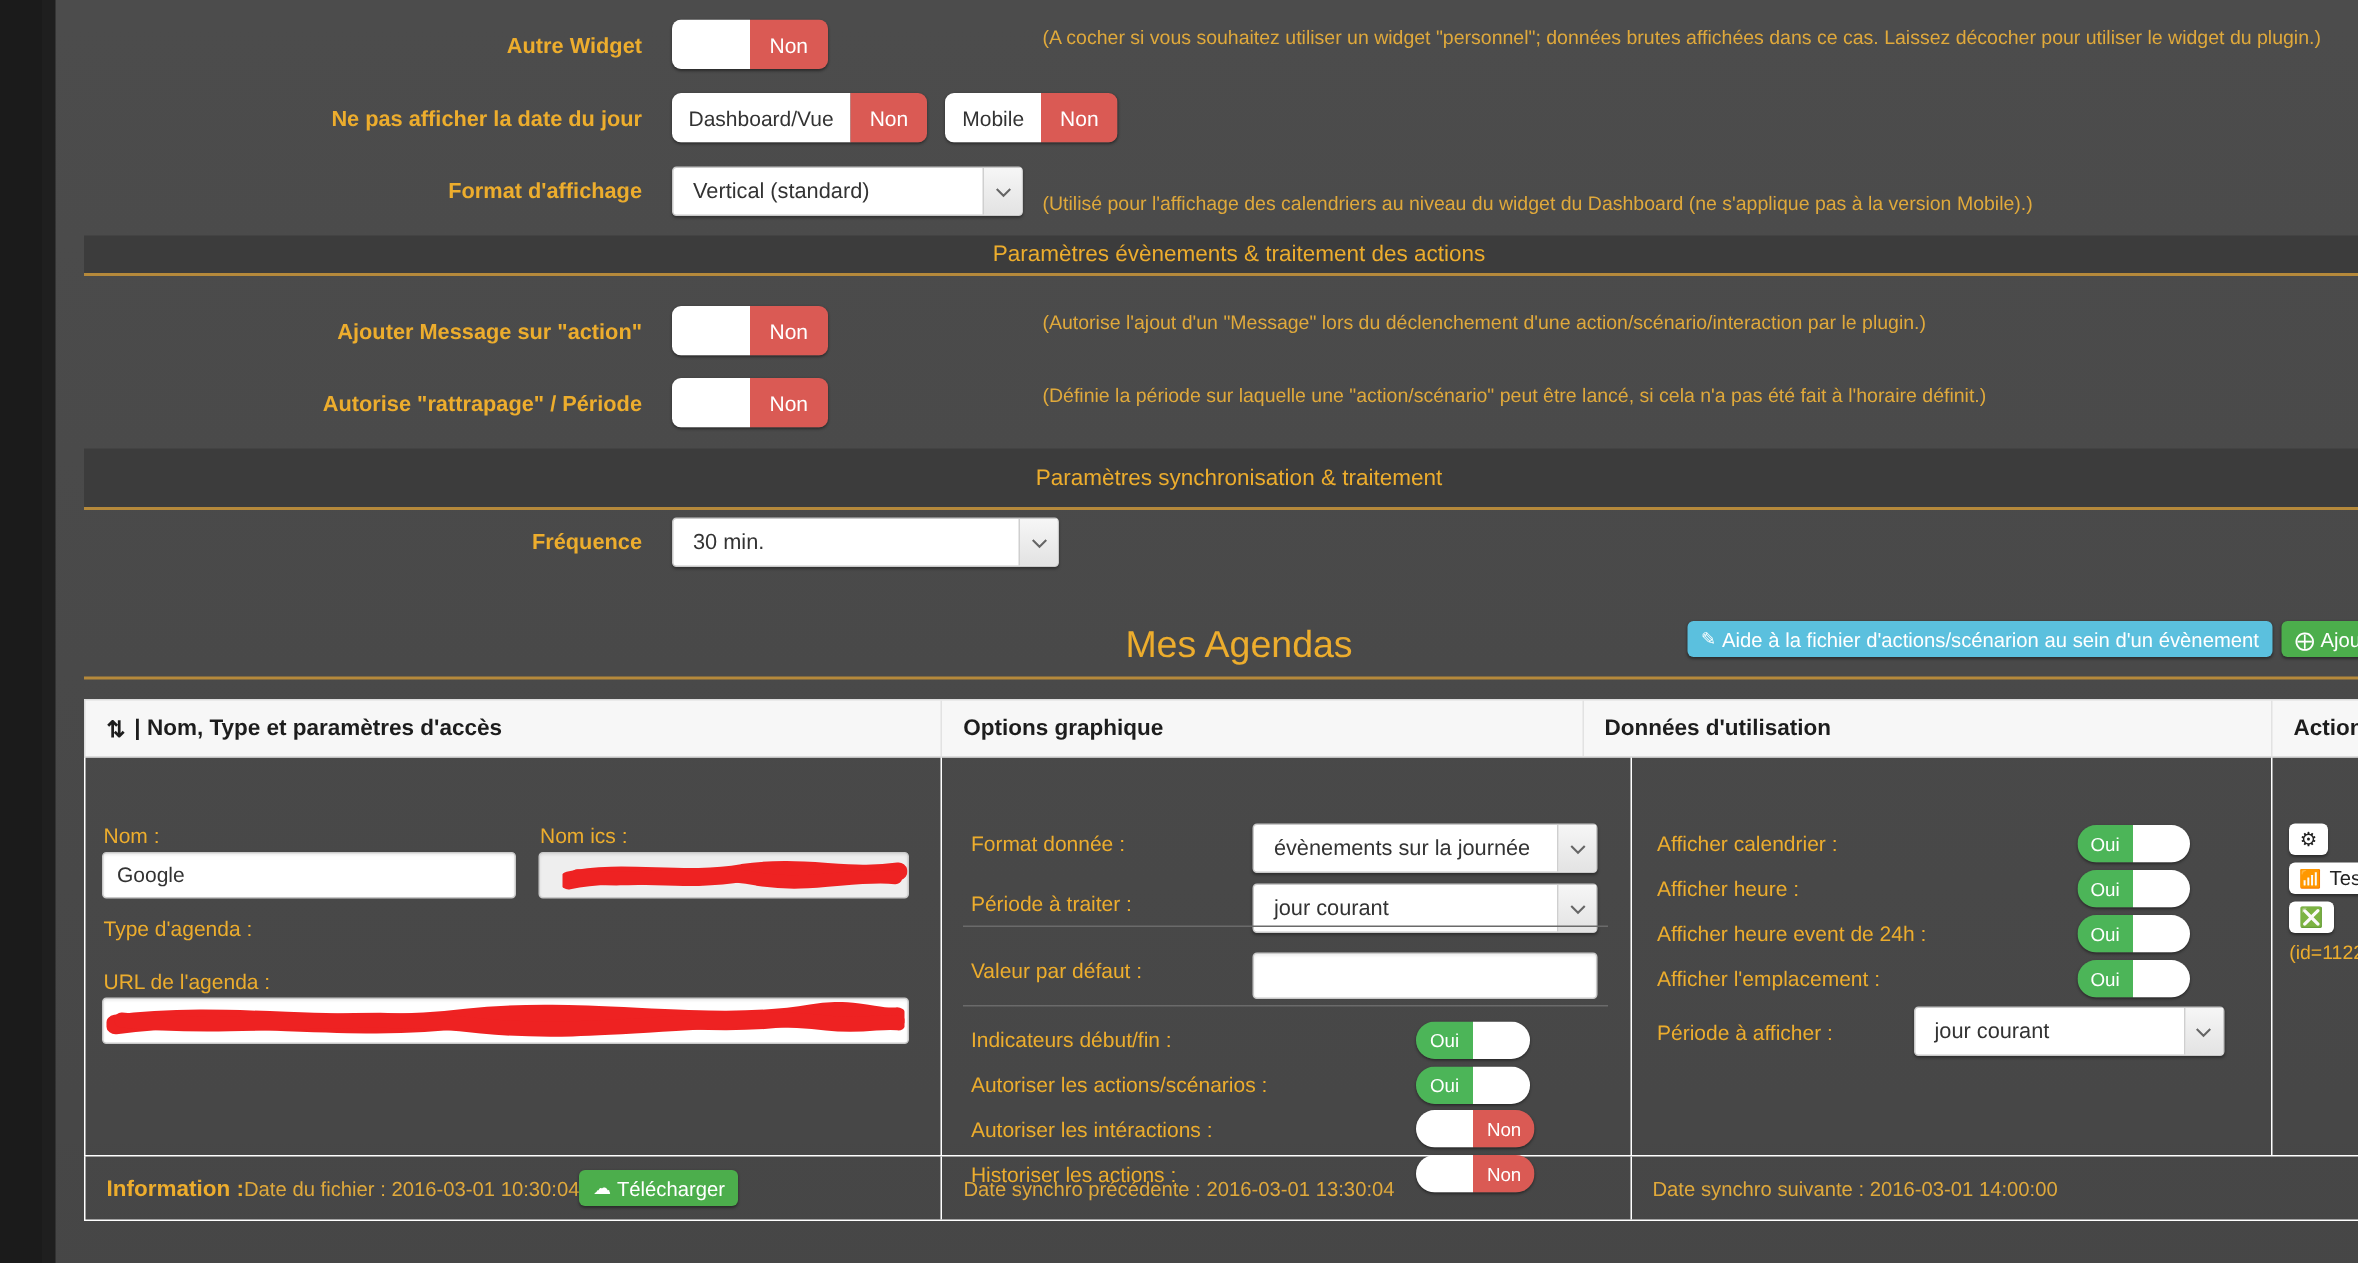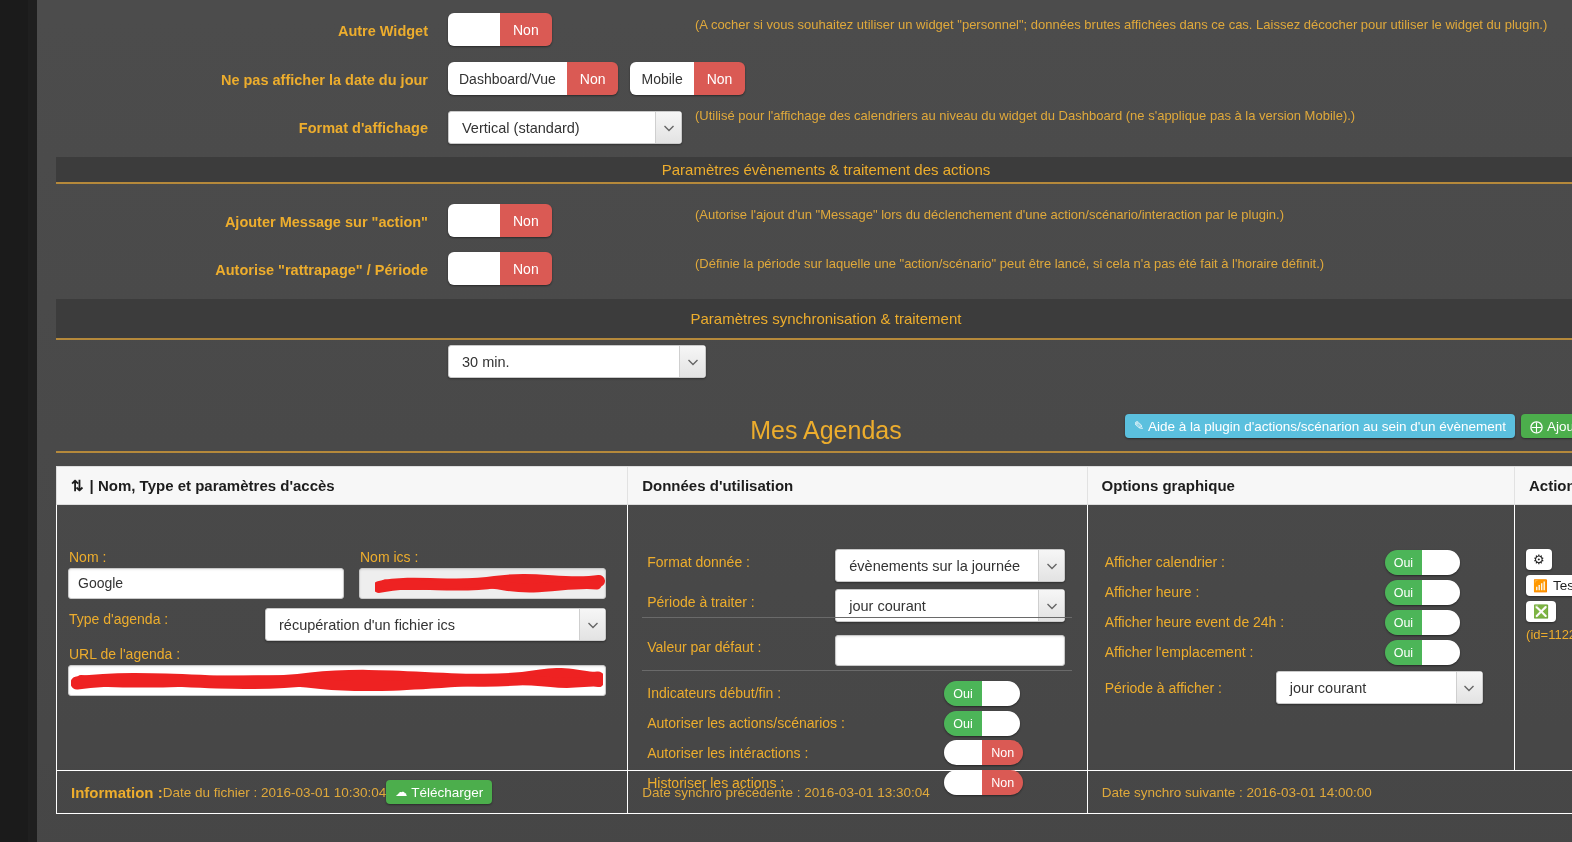--- a/index.html
+++ b/index.html
@@ -176,21 +176,21 @@
     <span class="lbl">Format d'affichage</span>
   </div>
   <div class="sel" style="position:absolute;left:420px;top:111px;width:234px;">
     <span>Vertical (standard)</span>
     <span class="arrow">
       <svg viewBox="0 0 12 12">
           <path d="M1.5 4 L6 8.5 L10.5 4" stroke="#666" stroke-width="1.4" fill="none"></path>
         </svg>
     </span>
   </div>
-  <div class="help" style="position:absolute;left:667px;top:108px;">(Utilisé pour l'affichage des calendriers au niveau du widget du Dashboard (ne s'applique pas à la version Mobile).)</div>
+  <div class="help" style="position:absolute;left:667px;top:128px;">(Utilisé pour l'affichage des calendriers au niveau du widget du Dashboard (ne s'applique pas à la version Mobile).)</div>
 
   <div class="section" style="left:28px;top:157px;width:1540px;height:27px;">
     <span>Paramètres évènements &amp; traitement des actions</span>
   </div>
 
   <div class="frow" style="left:0;top:205px;width:400px;height:34px;justify-content:flex-end;">
     <span class="lbl">Ajouter Message sur "action"</span>
   </div>
   <div class="sw off" style="position:absolute;left:420px;top:204px;">
     <span class="pad"></span>
@@ -204,83 +204,78 @@
   <div class="sw off" style="position:absolute;left:420px;top:252px;">
     <span class="pad"></span>
     <span class="txt">Non</span>
   </div>
   <div class="help" style="position:absolute;left:667px;top:256px;">(Définie la période sur laquelle une "action/scénario" peut être lancé, si cela n'a pas été fait à l'horaire définit.)</div>
 
   <div class="section" style="left:28px;top:299px;width:1540px;height:41px;">
     <span>Paramètres synchronisation &amp; traitement</span>
   </div>
 
+  <div class="frow" style="left:0;top:345px;width:400px;height:34px;justify-content:flex-end;">
+    <span class="lbl">Fréquence</span>
+  </div>
   <div class="sel" style="position:absolute;left:420px;top:345px;width:258px;">
     <span>30 min.</span>
     <span class="arrow">
       <svg viewBox="0 0 12 12">
           <path d="M1.5 4 L6 8.5 L10.5 4" stroke="#666" stroke-width="1.4" fill="none"></path>
         </svg>
     </span>
   </div>
 
   <div class="agendas-bar">
     <span class="agendas-title">Mes Agendas</span>
   </div>
   <div style="position:absolute;left:1097px;top:414px;display:flex;gap:6px;">
     <div class="btn info">
       <span style="font-size:12px;">✎</span>
-      <span>Aide à la plugin d'actions/scénarion au sein d'un évènement</span>
+      <span>Aide à la fichier d'actions/scénarion au sein d'un évènement</span>
     </div>
     <div class="btn success">
       <span style="font-size:13px;">⨁</span>
       <span>Ajouter un agenda</span>
     </div>
   </div>
 
   <div class="tbl">
 
     <div class="thead">
       <div class="th c1">
         <span style="margin-right:6px;font-size:15px;">⇅</span>
         <span>| Nom, Type et paramètres d'accès</span>
       </div>
+      <div class="th c3">
+        <span>Options graphique</span>
+      </div>
       <div class="th c2">
         <span>Données d'utilisation</span>
-      </div>
-      <div class="th c3">
-        <span>Options graphique</span>
       </div>
       <div class="th c4">
         <span>Actions</span>
       </div>
     </div>
 
     <div class="tbody">
 
       <div class="td c1">
         <div class="clbl" style="position:absolute;left:12px;top:44px;">Nom :</div>
         <div class="txtin" style="position:absolute;left:11px;top:63px;width:276px;">Google</div>
 
         <div class="clbl" style="position:absolute;left:303px;top:44px;">Nom ics :</div>
         <div class="txtin grey" style="position:absolute;left:302px;top:63px;width:247px;"></div>
         <svg class="redact" style="left:318px;top:68px;" width="230" height="22">
           <path d="M4,14 C40,6 80,16 120,9 C160,3 190,13 224,8" stroke="#ee2222" stroke-width="12" fill="none" stroke-linecap="round"></path>
           <path d="M10,11 C50,17 90,5 130,13 C165,19 195,9 222,12" stroke="#ee2222" stroke-width="9" fill="none" stroke-linecap="round"></path>
         </svg>
 
         <div class="clbl" style="position:absolute;left:12px;top:106px;">Type d'agenda :</div>
-        <div class="sel" style="position:absolute;left:208px;top:103px;width:341px;">
-          <span>récupération d'un fichier ics</span>
-          <span class="arrow">
-            <svg viewBox="0 0 12 12">
-                <path d="M1.5 4 L6 8.5 L10.5 4" stroke="#666" stroke-width="1.4" fill="none"></path>
-              </svg>
-          </span>
-        </div>
 
         <div class="clbl" style="position:absolute;left:12px;top:141px;">URL de l'agenda :</div>
         <div class="txtin" style="position:absolute;left:11px;top:160px;width:538px;"></div>
         <svg class="redact" style="left:14px;top:163px;" width="532" height="26">
           <path d="M6,15 C80,5 160,21 240,11 C320,2 400,20 470,8 C500,3 515,12 527,10" stroke="#ee2222" stroke-width="13" fill="none" stroke-linecap="round"></path>
           <path d="M10,12 C90,20 170,6 250,16 C330,24 410,6 480,14 C505,17 518,12 528,14" stroke="#ee2222" stroke-width="10" fill="none" stroke-linecap="round"></path>
         </svg>
       </div>
 
       <div class="td c2">

